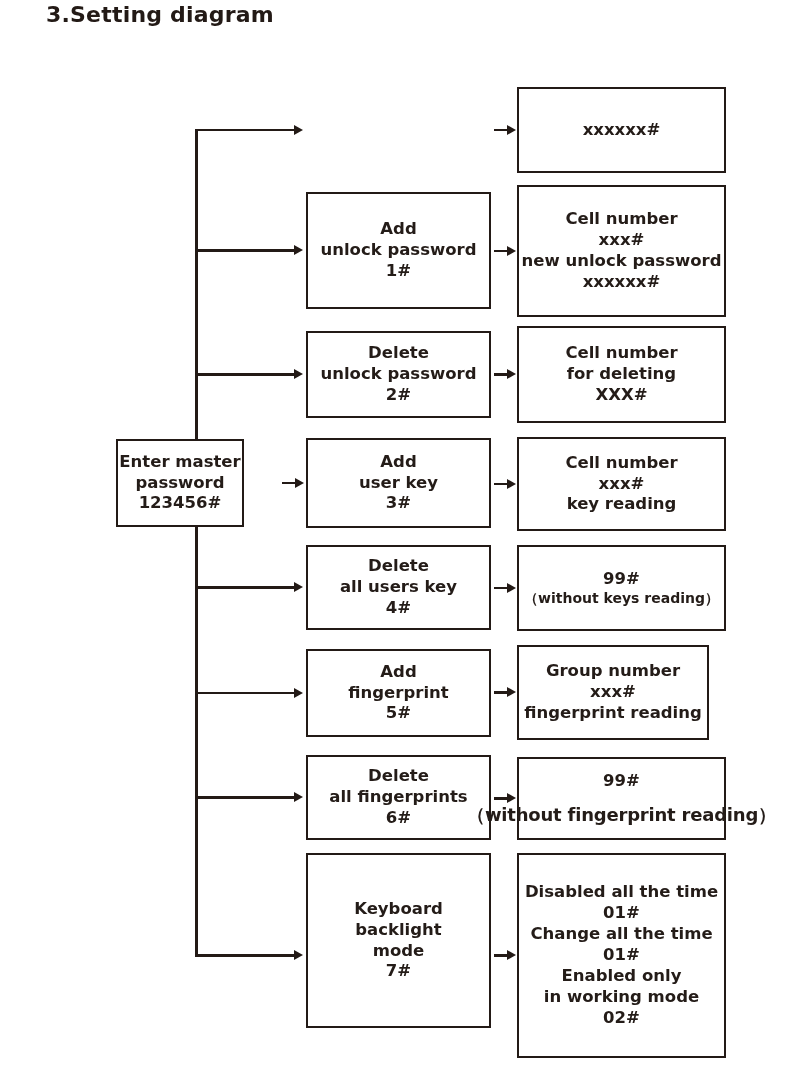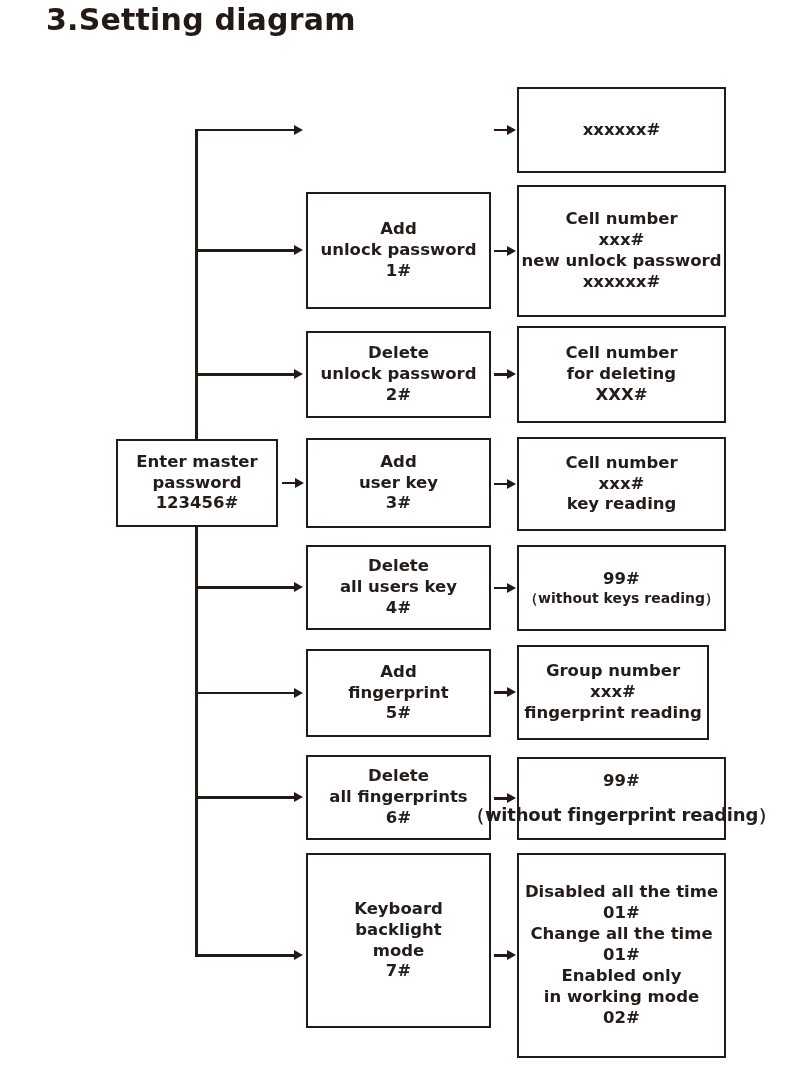--- a/index.html
+++ b/index.html
@@ -18,21 +18,21 @@
   #diagram {
     position: absolute;
     left: 0; top: 0;
     width: 800px;
     height: 1070px;
   }
   .page-title {
     position: absolute;
     left: 46px;
     top: 2px;
-    font-size: 30px;
+    font-size: 22px;
     font-weight: bold;
     letter-spacing: 0.2px;
     color: #231a16;
     white-space: nowrap;
   }
   .node {
     position: absolute;
     box-sizing: border-box;
     border: 2.5px solid #231a16;
     background: #ffffff;
@@ -95,21 +95,21 @@
     border-top: 5.5px solid transparent;
     border-bottom: 5.5px solid transparent;
     border-left: 9px solid #231a16;
   }
 </style>
 </head>
 <body>
 
 <div id="diagram">
   <div class="page-title">3.Setting diagram</div>
-<div class="node" style="left: 116px; top: 439px; width: 162px; height: 88px;">
+<div class="node" style="left: 116px; top: 439px; width: 128px; height: 88px;">
       <span class="ln">Enter master</span>
       <span class="ln">password</span>
       <span class="ln">123456#</span>
     </div>
     <div class="vline" style="left: 195px; top: 129px; height: 311px;"></div>
     <div class="vline" style="left: 195px; top: 526px; height: 430.5px;"></div>
     <div class="hline" style="left: 195px; top: 128.7px; width: 99px;"></div>
     <div class="arrowhead" style="left: 294px; top: 124.5px;"></div>
     <div class="node" style="left: 517px; top: 87px; width: 209px; height: 86px;">
       <span class="ln">xxxxxx#</span>

